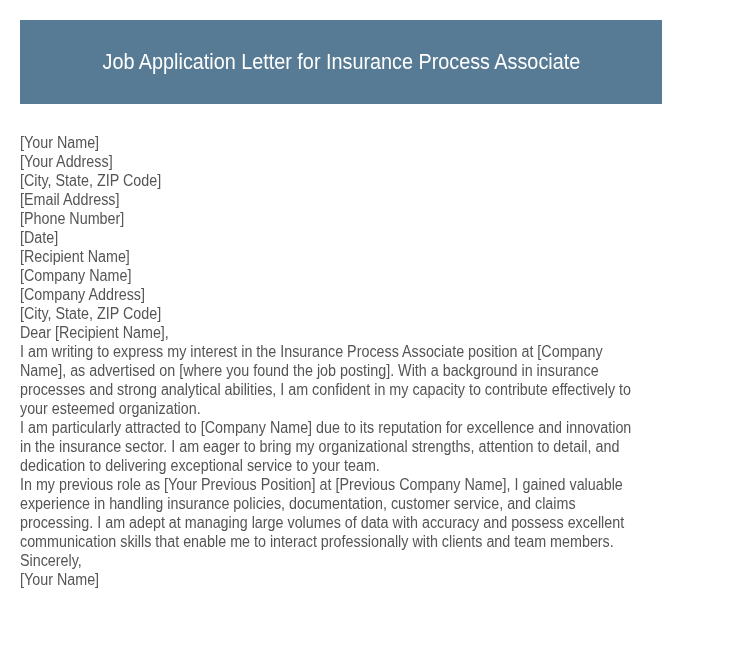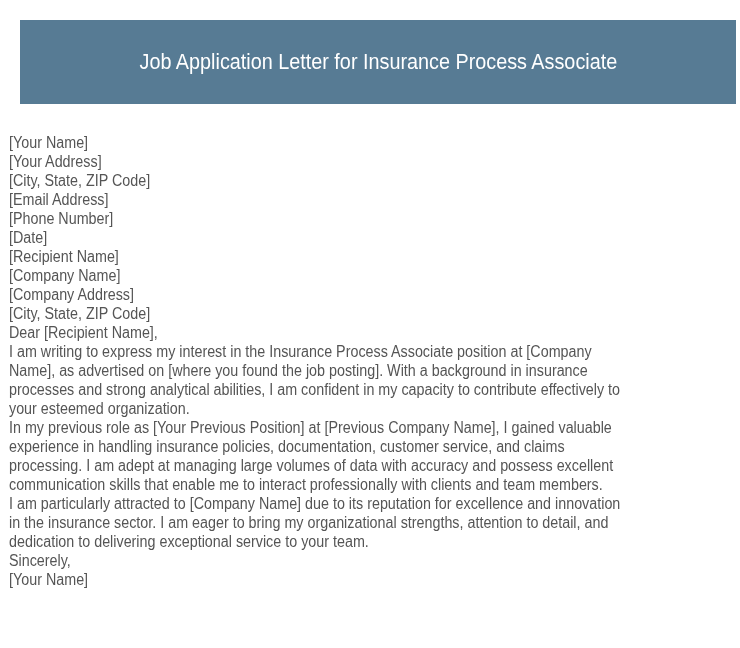--- a/index.html
+++ b/index.html
@@ -11,39 +11,39 @@
     width: 740px;
     height: 648px;
     position: relative;
     overflow: hidden;
     font-family: "Liberation Sans", sans-serif;
   }
   .header {
     position: absolute;
     left: 20px;
     top: 20px;
-    width: 716px;
+    width: 642px;
     height: 84px;
     background: #577b94;
     display: flex;
     align-items: center;
     justify-content: center;
   }
   .header-title {
     color: #ffffff;
     font-size: 22px;
     font-weight: normal;
     white-space: nowrap;
     transform: scaleX(0.9);
     transform-origin: center;
     margin: 0;
   }
   .letter {
     position: absolute;
-    left: 9px;
+    left: 20px;
     top: 133px;
     width: 700px;
   }
   .line {
     display: block;
     height: 19px;
     line-height: 19px;
     font-size: 16px;
     color: #555555;
     white-space: nowrap;
@@ -72,28 +72,28 @@
   <span class="line">Dear [Recipient Name],</span>
 
   <div>
     <span class="line">I am writing to express my interest in the Insurance Process Associate position at [Company</span>
     <span class="line">Name], as advertised on [where you found the job posting]. With a background in insurance</span>
     <span class="line">processes and strong analytical abilities, I am confident in my capacity to contribute effectively to</span>
     <span class="line">your esteemed organization.</span>
   </div>
 
   <div>
+    <span class="line">I am particularly attracted to [Company Name] due to its reputation for excellence and innovation</span>
+    <span class="line">in the insurance sector. I am eager to bring my organizational strengths, attention to detail, and</span>
+    <span class="line">dedication to delivering exceptional service to your team.</span>
+  </div>
+
+  <div>
     <span class="line">In my previous role as [Your Previous Position] at [Previous Company Name], I gained valuable</span>
     <span class="line">experience in handling insurance policies, documentation, customer service, and claims</span>
     <span class="line">processing. I am adept at managing large volumes of data with accuracy and possess excellent</span>
     <span class="line">communication skills that enable me to interact professionally with clients and team members.</span>
-  </div>
-
-  <div>
-    <span class="line">I am particularly attracted to [Company Name] due to its reputation for excellence and innovation</span>
-    <span class="line">in the insurance sector. I am eager to bring my organizational strengths, attention to detail, and</span>
-    <span class="line">dedication to delivering exceptional service to your team.</span>
   </div>
 
 
   <span class="line">Sincerely,</span>
   <span class="line">[Your Name]</span>
 </div>
 
 </body></html>

